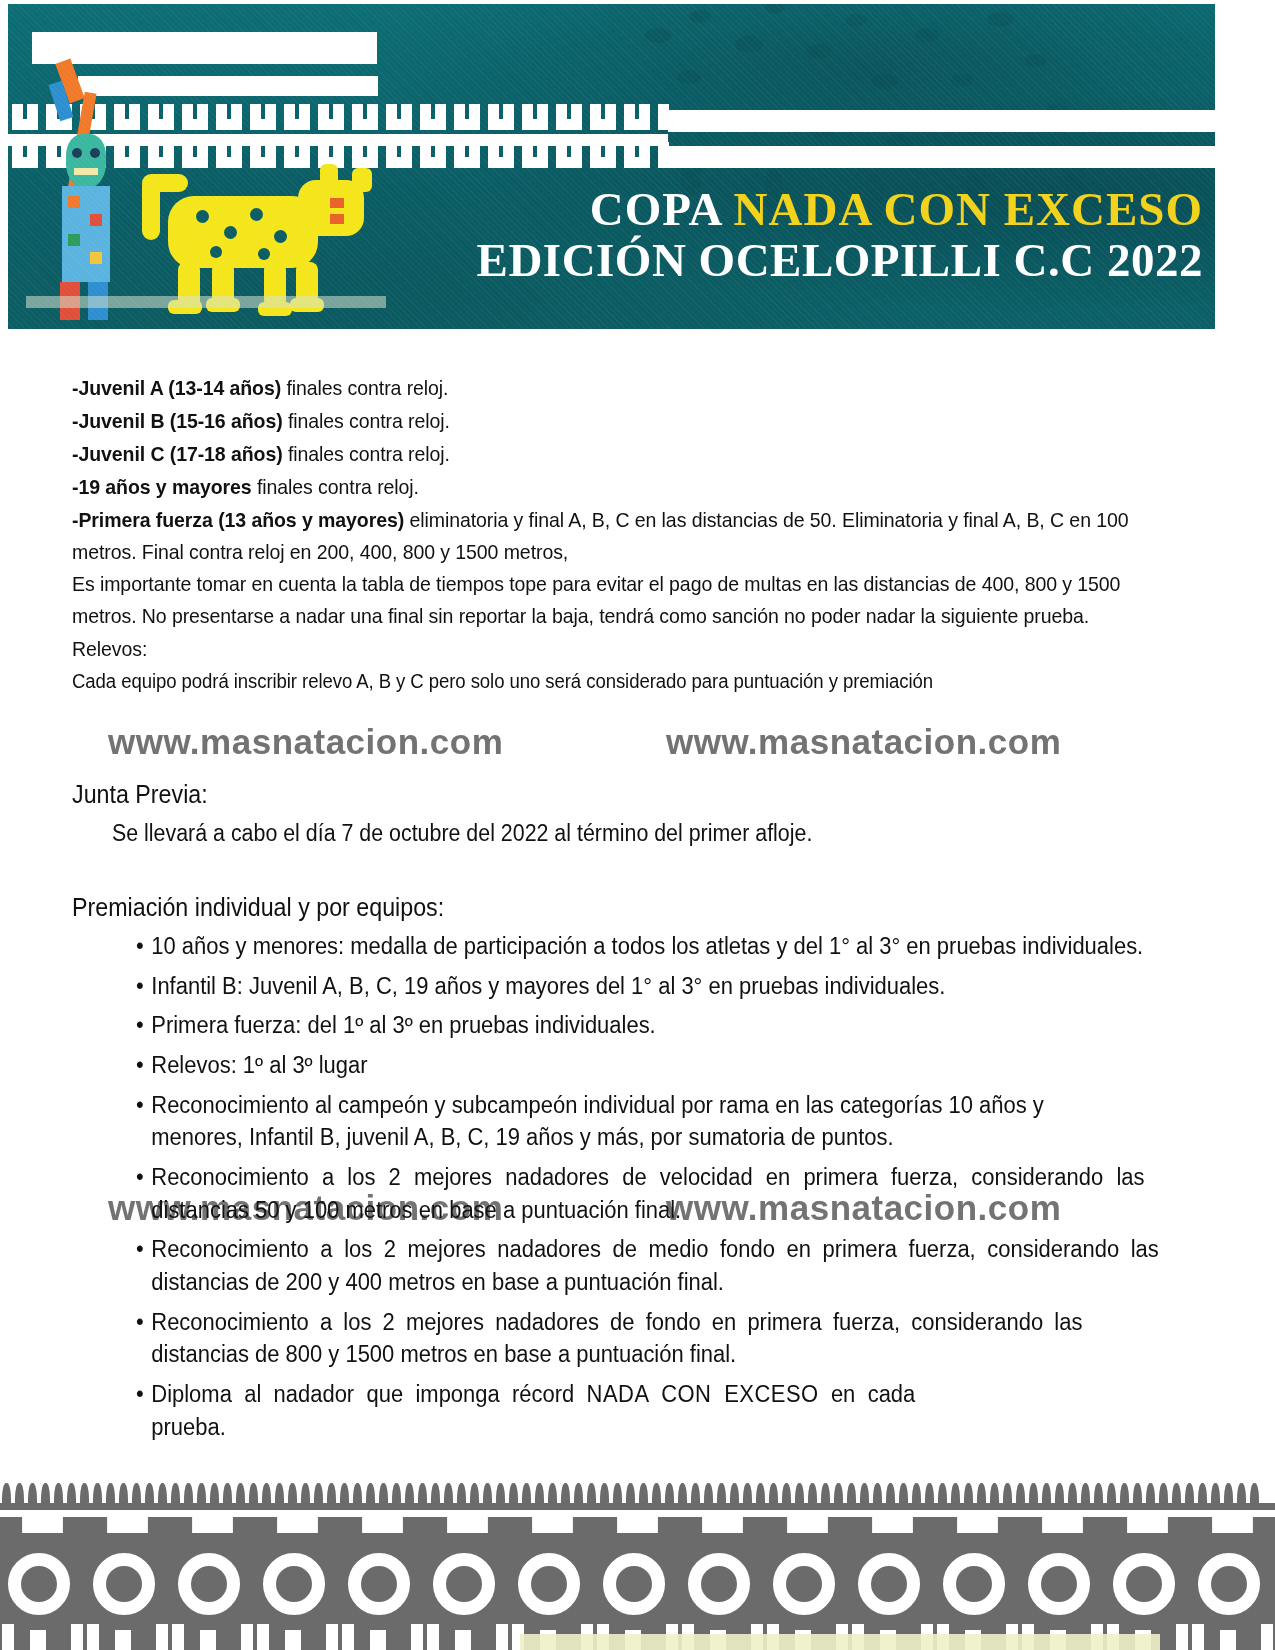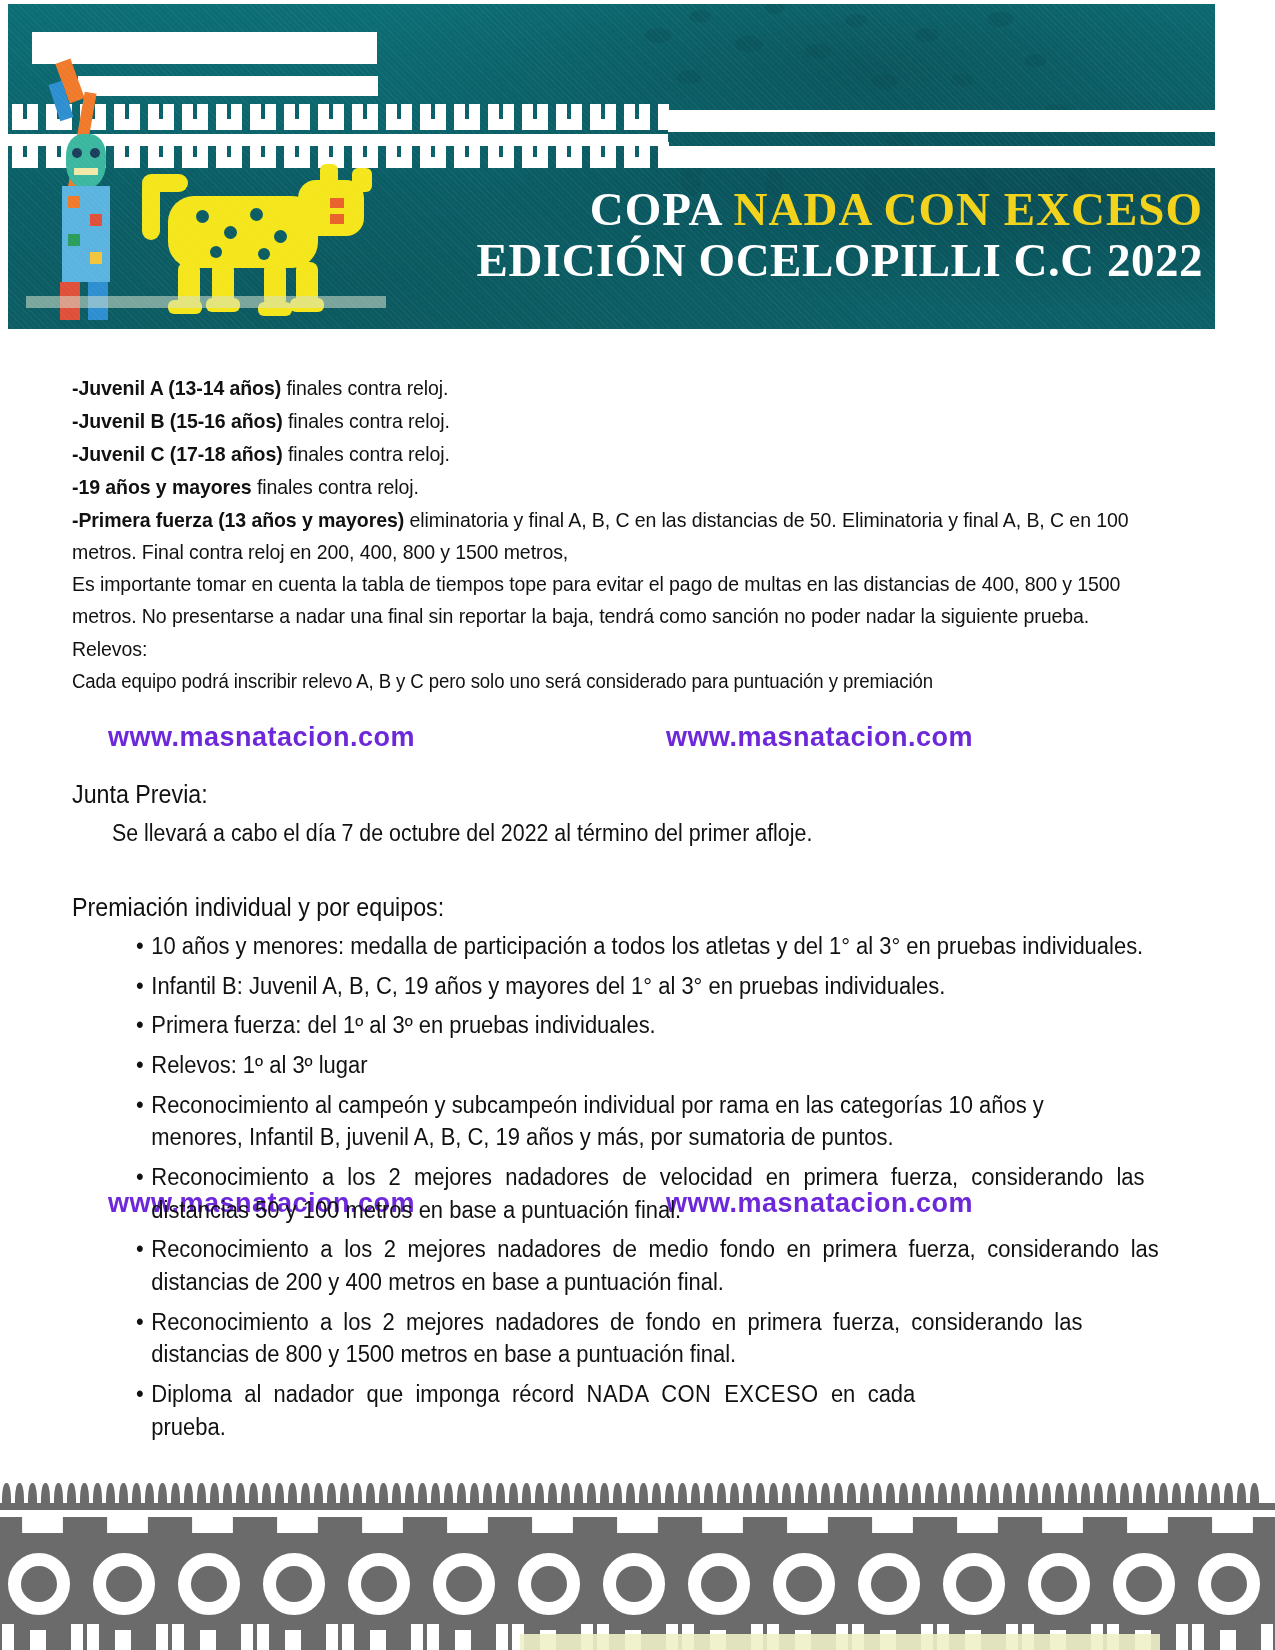--- a/index.html
+++ b/index.html
@@ -194,23 +194,23 @@
     position: absolute;
     left: 0; top: 0;
   }
   .bullet-item.justify { text-align: justify; }
   .bullet-item .strong-inline { font-weight: normal; letter-spacing: 0.5px; }
 
   
   .watermark {
     position: absolute;
     font-family: "Liberation Sans", sans-serif;
-    font-size: 27px;
+    font-size: 35px;
     font-weight: bold;
-    color: #6d28d9;
+    color: #737373;
     letter-spacing: 0.5px;
     white-space: nowrap;
     pointer-events: none;
     z-index: 0;
   }
 
   
   .footer-orn {
     position: absolute;
     left: 0;

